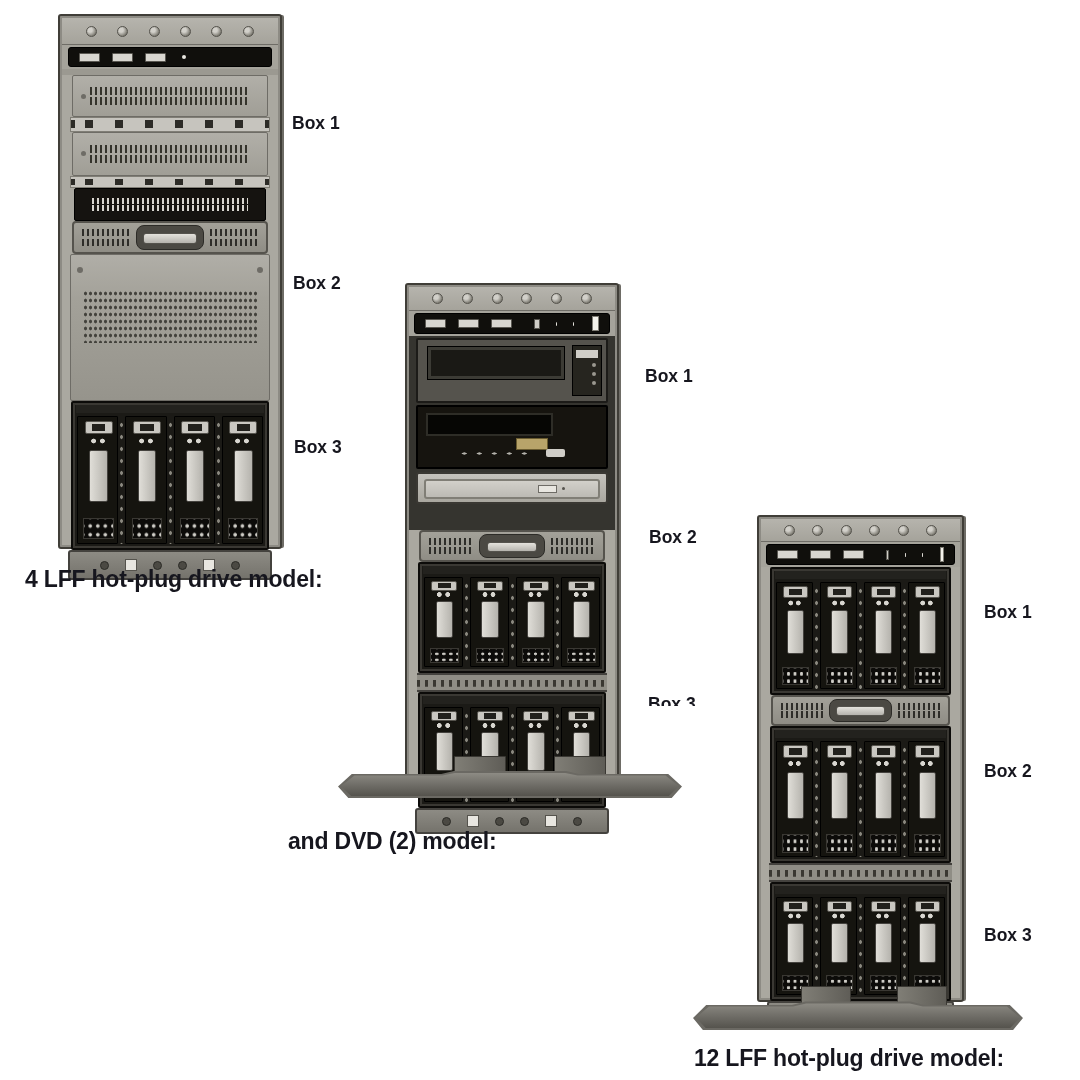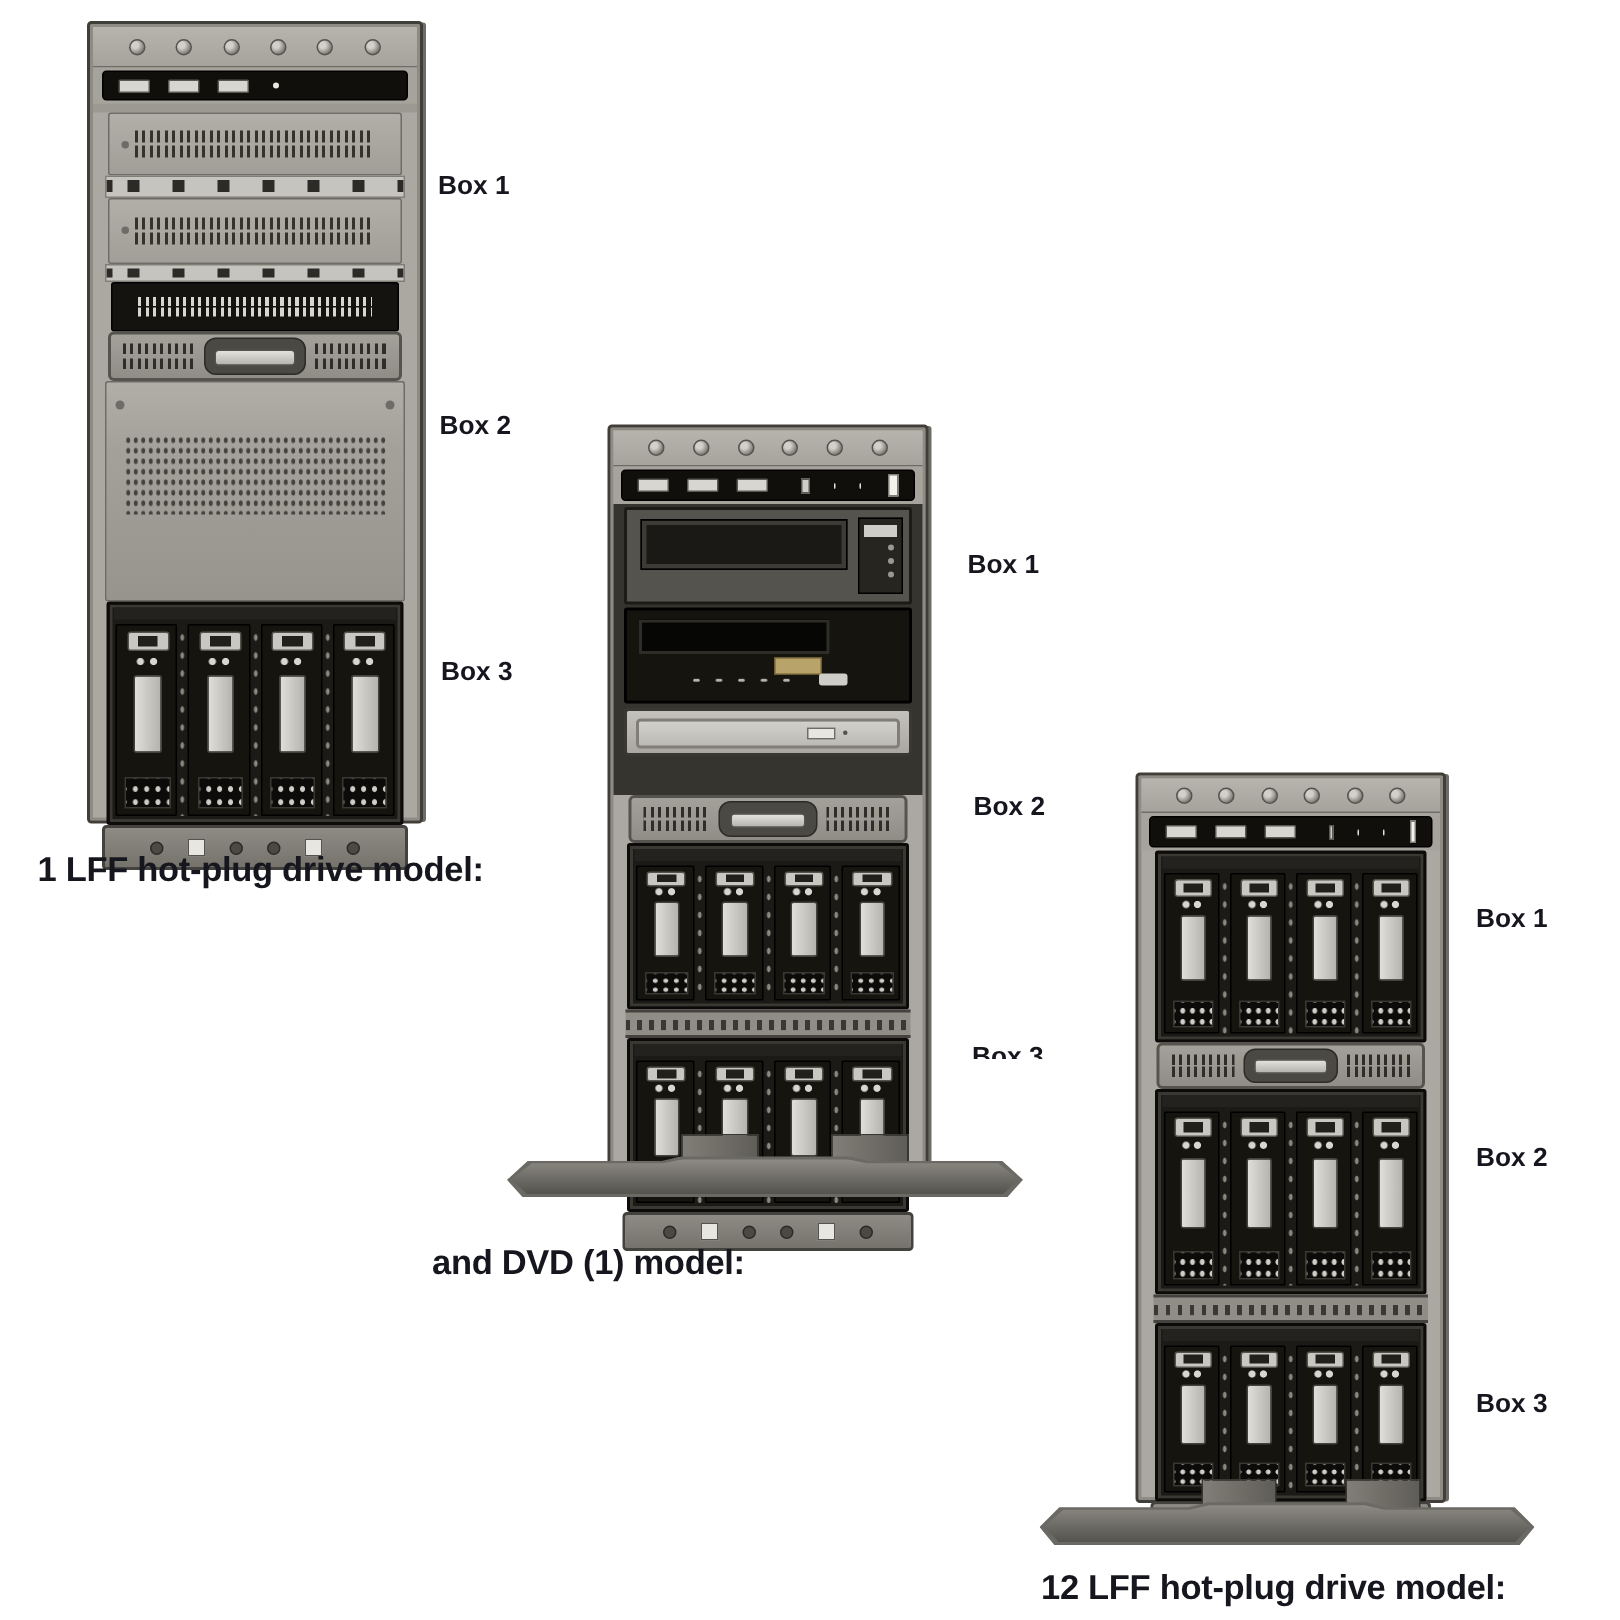--- a/index.html
+++ b/index.html
@@ -218,21 +218,21 @@
         <span class="bc"></span>
         <span class="bsq"></span>
         <span class="bc"></span>
       </div>
     </div>
   </div>
 
   <div class="boxlabel" style="left:292px;top:113px">Box 1</div>
   <div class="boxlabel" style="left:293px;top:273px">Box 2</div>
   <div class="boxlabel" style="left:294px;top:437px">Box 3</div>
-  <div class="caption" style="left:25px;top:564px">1 LFF hot-plug drive model:</div>
+  <div class="caption" style="left:25px;top:564px">4 LFF hot-plug drive model:</div>
 
   <div class="tower" style="left:405px;top:283px;width:210px;height:492px">
     <div class="tstack">
       <div class="sec screwbar" style="height:23px">
         <span class="screw"></span>
           <span class="screw"></span>
           <span class="screw"></span>
           <span class="screw"></span>
           <span class="screw"></span>
           <span class="screw"></span>
@@ -358,21 +358,21 @@
   <div class="feet" style="left:338px;top:756px;width:344px;height:44px">
     <div class="ped" style="left:116px;width:50px"></div>
     <div class="ped" style="left:216px;width:50px"></div>
     <div class="slab"></div>
   </div>
 
   <div class="boxlabel" style="left:645px;top:366px">Box 1</div>
   <div class="boxlabel" style="left:649px;top:527px">Box 2</div>
   <div class="boxlabel clipped" style="left:648px;top:694px">Box 3</div>
   <div class="caption" style="left:288px;top:826px">
-    <div>and DVD (1) model:</div>
+    <div>and DVD (2) model:</div>
   </div>
 
   <div class="tower" style="left:757px;top:515px;width:203px;height:483px">
     <div class="tstack">
       <div class="sec screwbar" style="height:22px">
         <span class="screw"></span>
           <span class="screw"></span>
           <span class="screw"></span>
           <span class="screw"></span>
           <span class="screw"></span>

